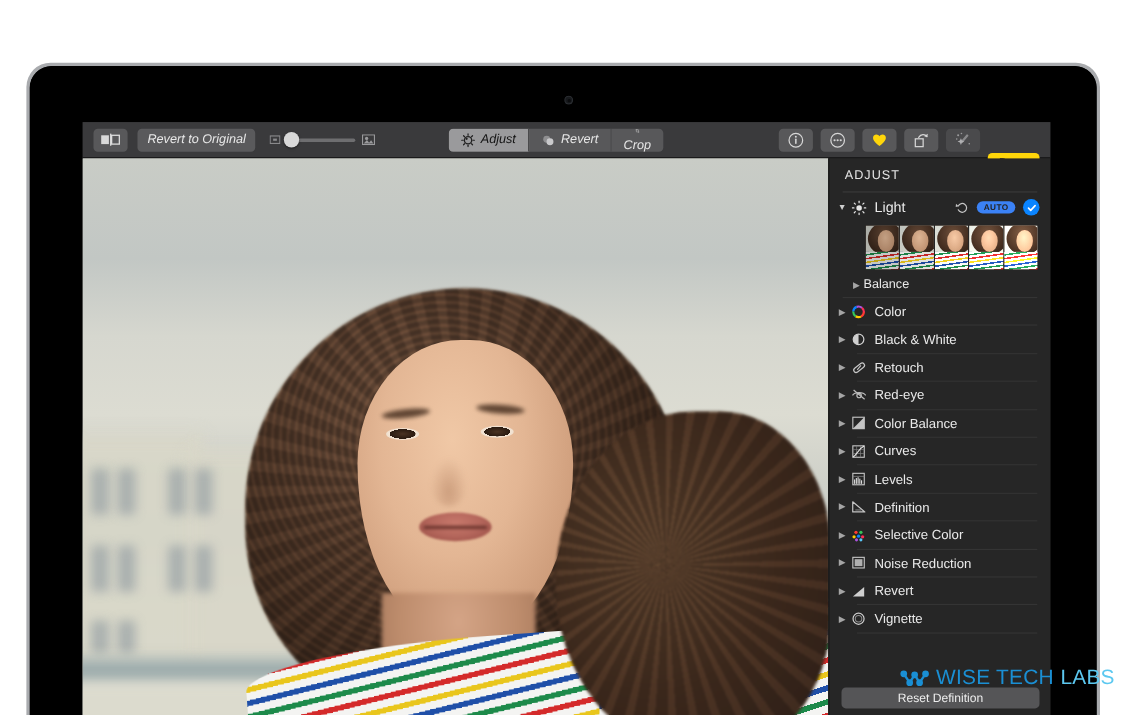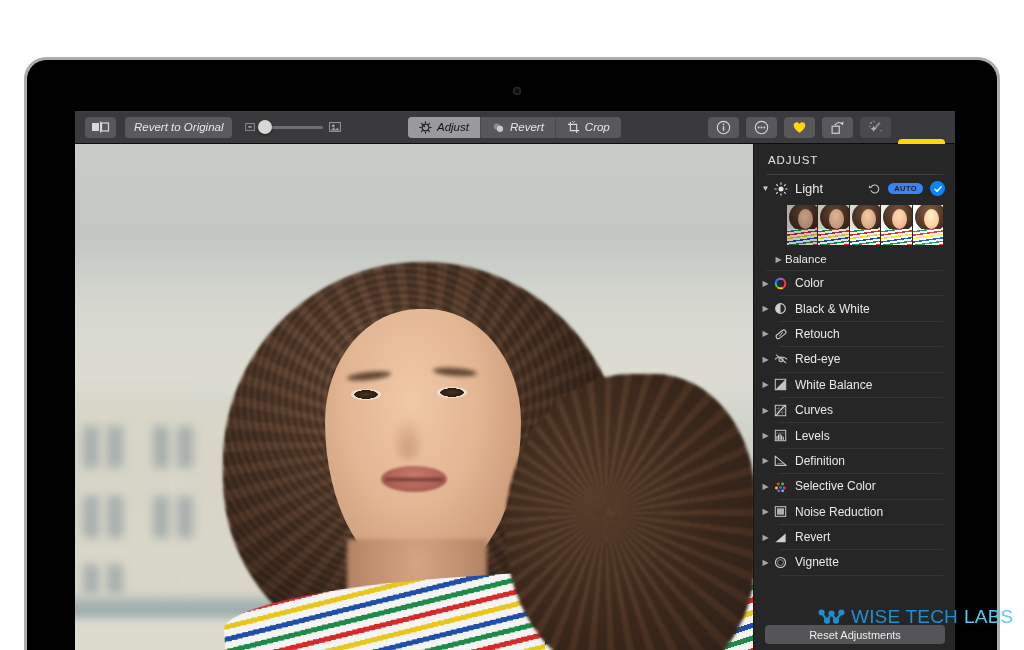--- a/index.html
+++ b/index.html
@@ -105,21 +105,21 @@
     overflow: hidden;
   }
   .seg {
     display: flex; align-items: center; gap: 5px;
     padding: 0 11px;
     font-size: 11.5px;
     color: #e6e6e6;
     border-right: 1px solid #4a4a4c;
     height: 100%;
   }
-  .seg:last-child { border-right: none; }
+  .seg:last-child { border-right: none; flex-direction: column; }
   .seg.active { background: #9a9a9c; color: #131313; }
 
   #done-btn {
     background: #ffd60a;
     color: #1a1a1a;
     font-size: 11.5px;
     font-weight: bold;
     height: 21px;
     border-radius: 4px;
     display: flex; align-items: center; justify-content: center;
@@ -743,21 +743,21 @@
     <div class="adj-rule"></div>
 
     <div class="adj-row">
       <div class="disc">▶</div>
       <div class="adj-icon">
         <svg width="13" height="13" viewBox="0 0 14 14">
           <rect x="1.4" y="1.4" width="11.2" height="11.2" fill="none" stroke="#c4c4c4" stroke-width="1.1"></rect>
           <path d="M1.4 12.6 L12.6 1.4 L12.6 12.6 Z" fill="#c4c4c4"></path>
         </svg>
       </div>
-      <div class="adj-label">White Balance</div>
+      <div class="adj-label">Color Balance</div>
     </div>
     <div class="adj-rule"></div>
 
     <div class="adj-row">
       <div class="disc">▶</div>
       <div class="adj-icon">
         <svg width="13" height="13" viewBox="0 0 14 14">
           <rect x="1.4" y="1.4" width="11.2" height="11.2" fill="none" stroke="#c4c4c4" stroke-width="1.1"></rect>
           <line x1="5.1" y1="1.4" x2="5.1" y2="12.6" stroke="#7e7e7e" stroke-width=".7"></line>
           <line x1="8.9" y1="1.4" x2="8.9" y2="12.6" stroke="#7e7e7e" stroke-width=".7"></line>
@@ -846,21 +846,21 @@
       <div class="adj-icon">
         <svg width="13" height="13" viewBox="0 0 14 14">
           <circle cx="7" cy="7" r="5.4" fill="none" stroke="#cfcfcf" stroke-width="1.2"></circle>
           <circle cx="7" cy="7" r="3.2" fill="none" stroke="#8e8e8e" stroke-width="1"></circle>
         </svg>
       </div>
       <div class="adj-label">Vignette</div>
     </div>
     <div class="adj-rule"></div>
 
-    <div id="reset-btn">Reset Adjustments</div>
+    <div id="reset-btn">Reset Definition</div>
   </div>
 </div>
 
 <div id="watermark">
   <svg width="27" height="21" viewBox="0 0 30 23">
     <g stroke="#1a8fd4" stroke-width="2.4">
       <line x1="4" y1="6" x2="10" y2="15"></line>
       <line x1="10" y1="15" x2="15" y2="7"></line>
       <line x1="15" y1="7" x2="20" y2="15"></line>
       <line x1="20" y1="15" x2="26" y2="6"></line>

